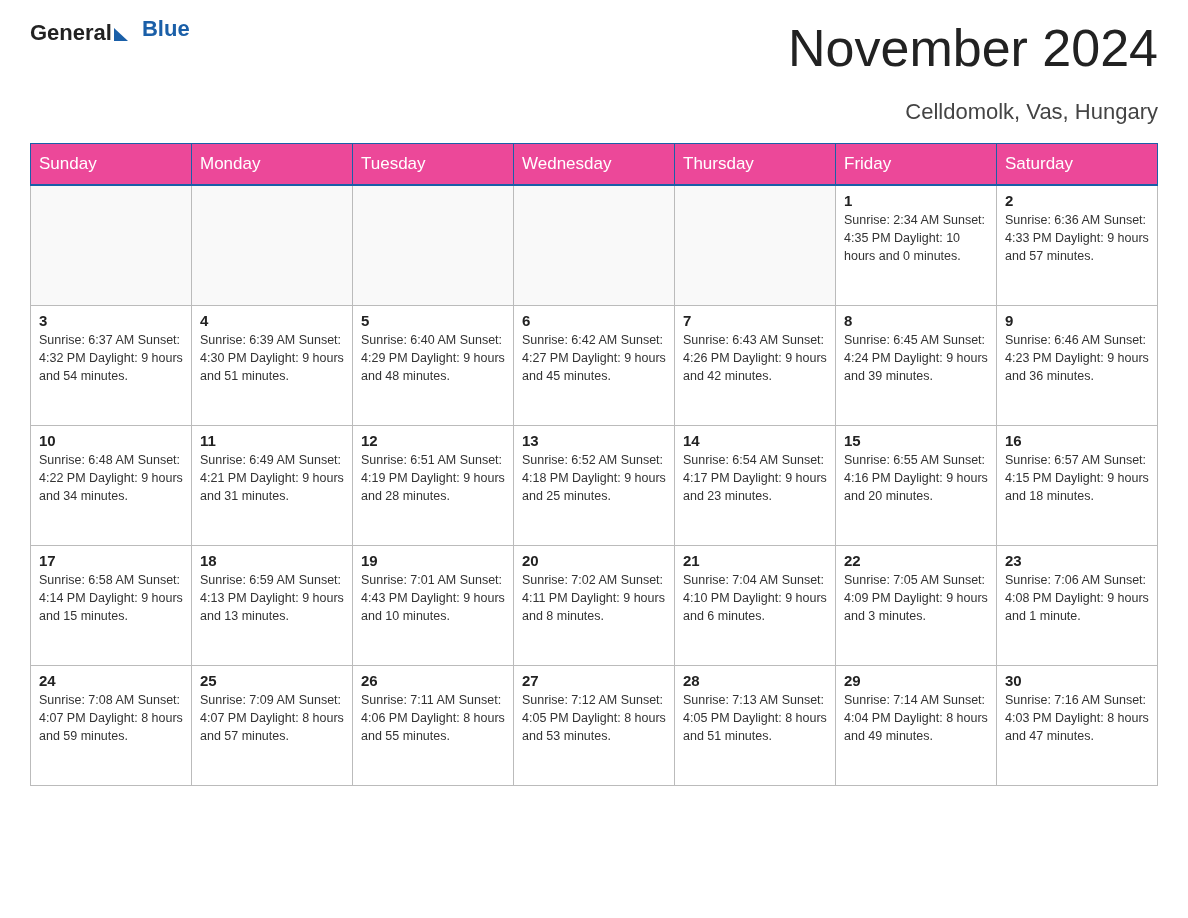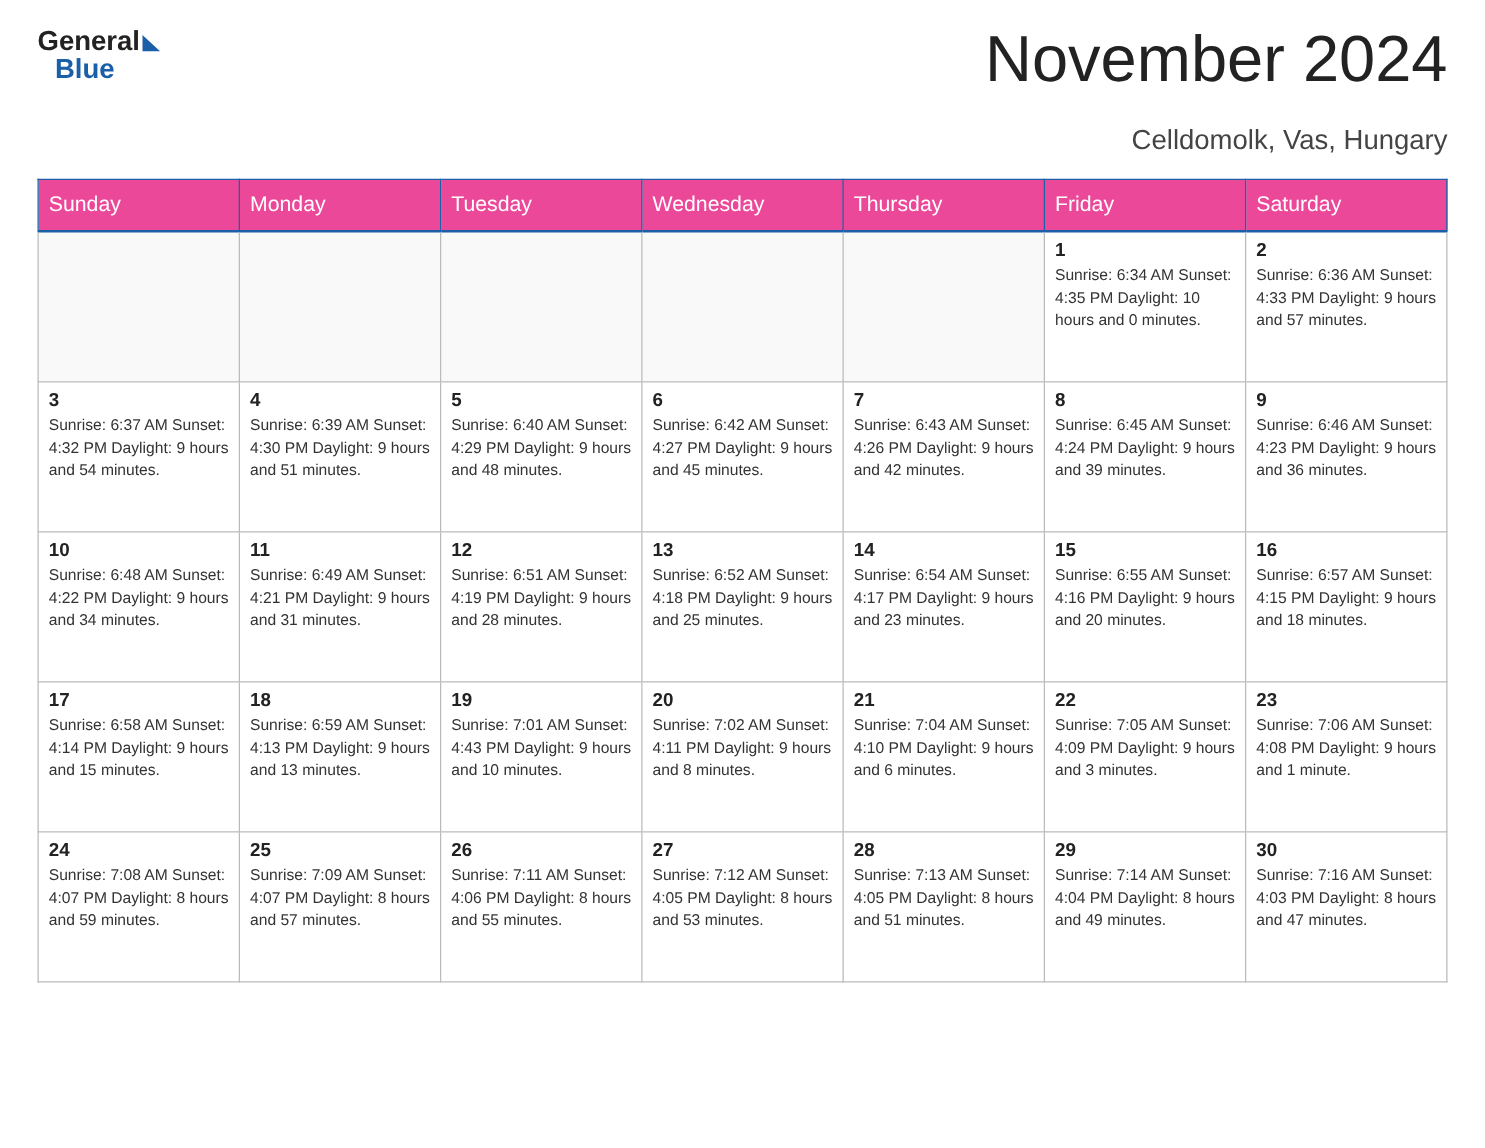--- a/index.html
+++ b/index.html
@@ -12,21 +12,20 @@
       padding: 20px 30px;
     }
     .header {
       display: flex;
       justify-content: space-between;
       align-items: flex-start;
       margin-bottom: 18px;
     }
     .logo {
       display: flex;
-      flex-direction: column;
       align-items: flex-start;
     }
     .logo-top {
       display: flex;
       align-items: center;
       font-size: 22px;
       font-weight: bold;
       color: #222;
     }
     .logo-top .general {
@@ -137,21 +136,21 @@
   </thead>
   <tbody>
   <tr>
         <td class="empty"></td>
         <td class="empty"></td>
         <td class="empty"></td>
         <td class="empty"></td>
         <td class="empty"></td>
         <td>
           <span class="day-num">1</span>
-          <div class="day-info">Sunrise: 6:34 AM
+          <div class="day-info">Sunrise: 2:34 AM
 Sunset: 4:35 PM
 Daylight: 10 hours and 0 minutes.</div>
         </td>
         <td>
           <span class="day-num">2</span>
           <div class="day-info">Sunrise: 6:36 AM
 Sunset: 4:33 PM
 Daylight: 9 hours and 57 minutes.</div>
         </td>
       </tr>

